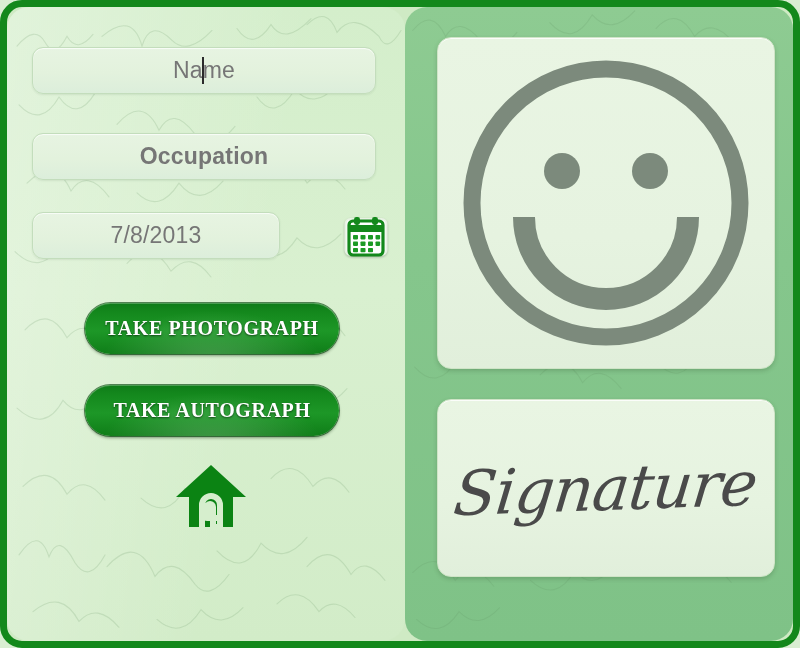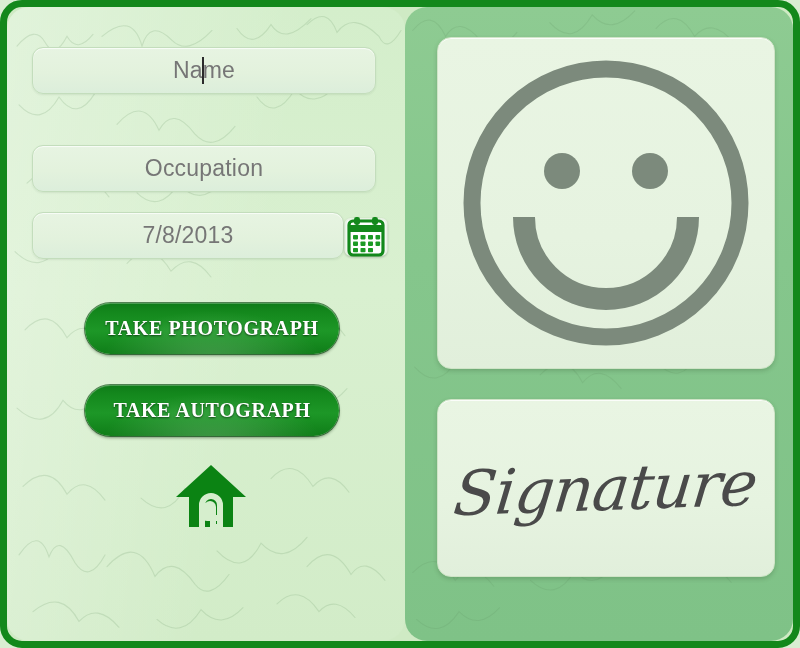--- a/index.html
+++ b/index.html
@@ -48,22 +48,22 @@
     border-radius:11px;
     box-shadow:0 1px 1px rgba(255,255,255,.75) inset,0 1px 2px rgba(60,90,55,.10);
     display:flex;align-items:center;justify-content:center;
   }
   .field-text{
     font-size:23px;color:#767676;letter-spacing:.2px;
     font-family:"Liberation Sans",sans-serif;
     position:relative;white-space:pre;
   }
   #field-name{top:40px;width:344px;}
-  #field-occupation{top:138px;width:344px;}
-  #field-date{top:205px;width:312px;}
+  #field-occupation{top:126px;width:344px;font-weight:bold;}
+  #field-date{top:205px;width:248px;}
 
   
   .caret{
     display:inline-block;width:0;border-left:2px solid #2b2b2b;
     height:27px;vertical-align:-6px;margin:0 -1px;
   }
 
   
   #calendar-icon{
     position:absolute;left:336px;top:207px;width:46px;height:44px;

